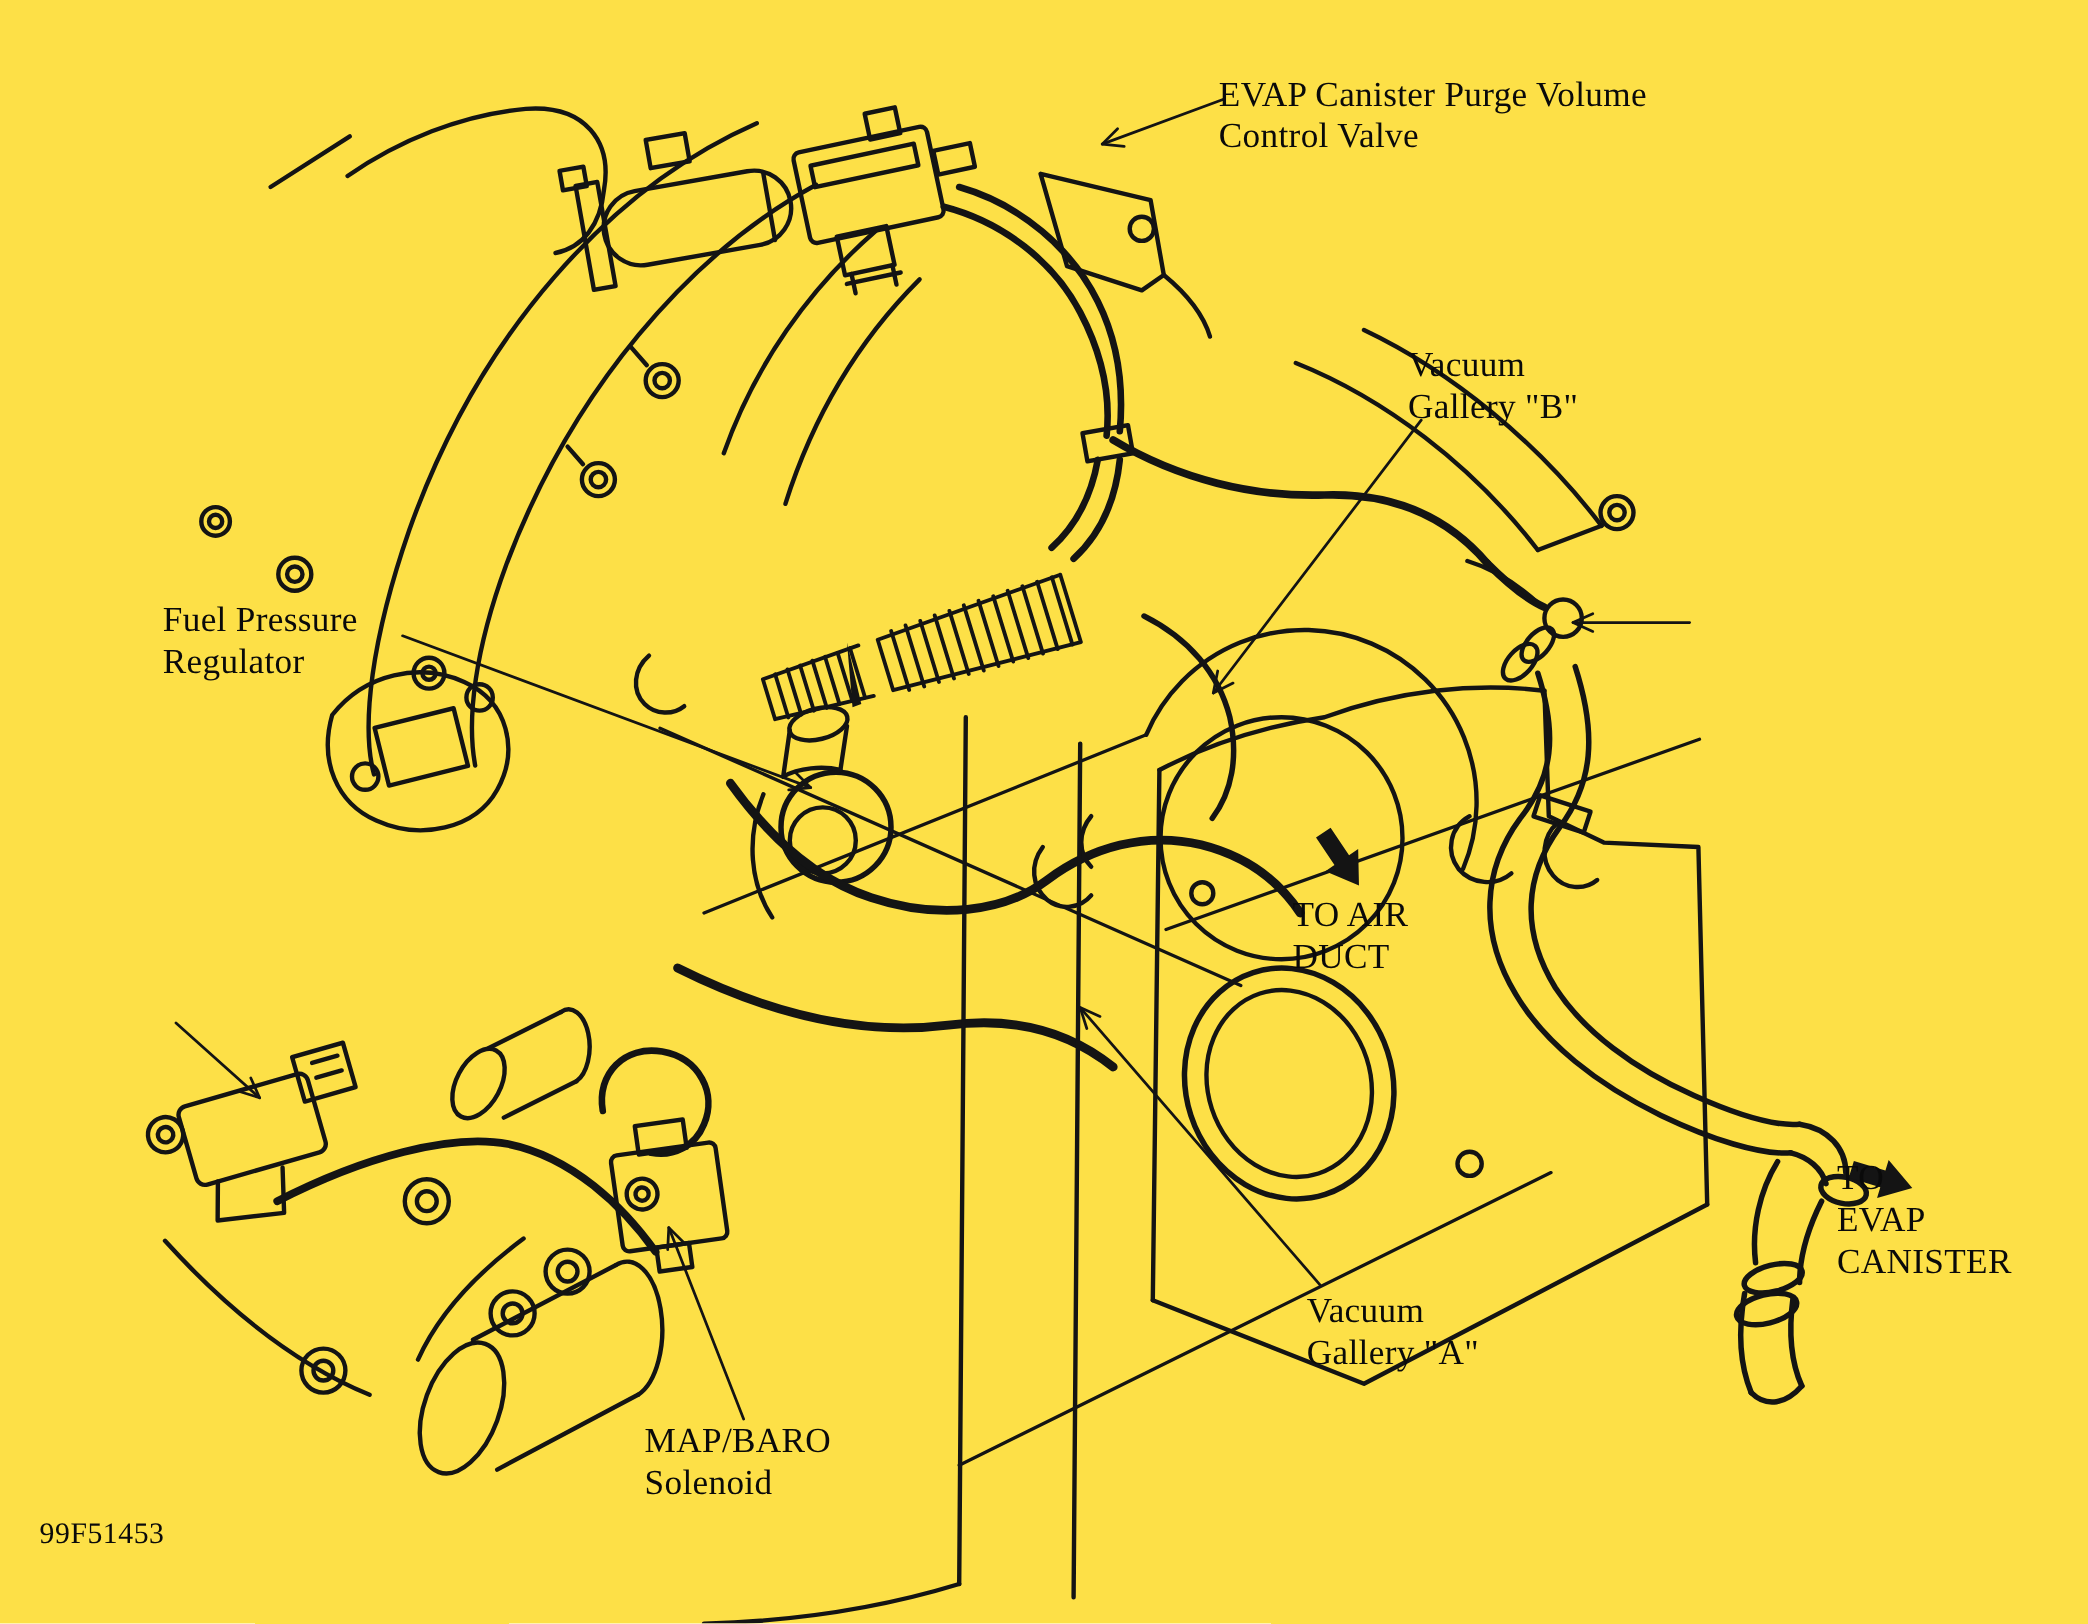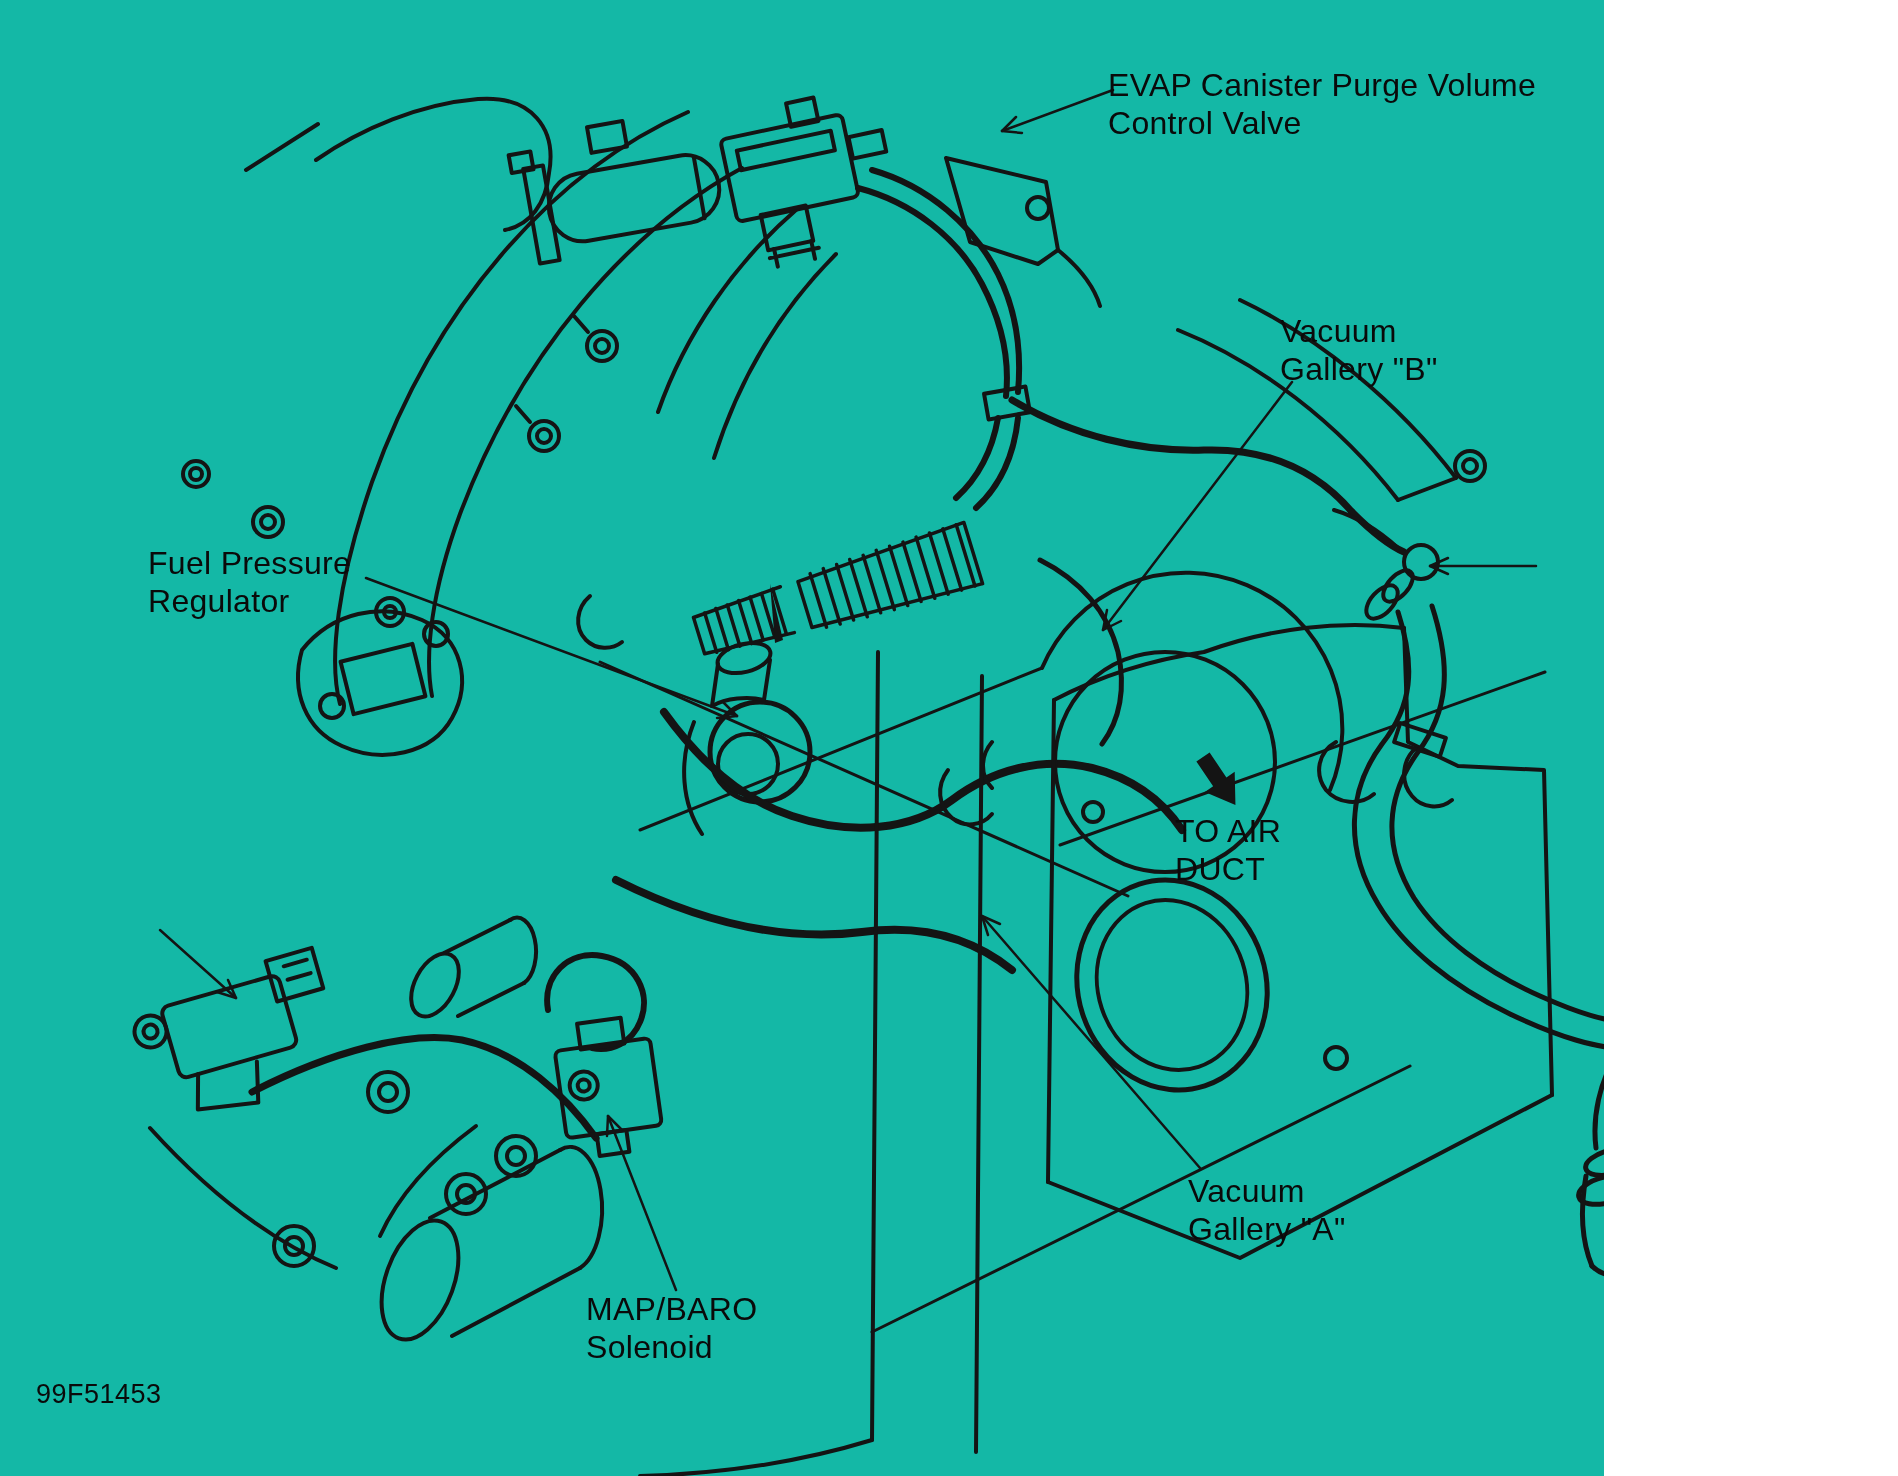--- a/index.html
+++ b/index.html
@@ -1,20 +1,20 @@
 <!DOCTYPE html>
 <html><head>
 <meta charset="utf-8">
 <style>
   html,body{margin:0;padding:0;background:#ffffff;}
   #stage{
     position:relative;
-    width:1604px;height:1476px;
-    background:#14b8a6;
-    font-family:Liberation Sans, sans-serif;
+    width:1898px;height:1476px;
+    background:#fde047;
+    font-family:Liberation Serif, serif;
     overflow:hidden;
   }
   #art{position:absolute;left:0;top:0;}
   .lbl{
     position:absolute;
     color:#0a0a0a;
     font-size:32px;
     line-height:38px;
     letter-spacing:0.3px;
     white-space:nowrap;
@@ -276,20 +276,25 @@
   <div>Regulator</div>
 </div>
 
 
 
 <div class="lbl center" style="left:1175px;top:812px;width:205px;">
   <div>TO AIR</div>
   <div>DUCT</div>
 </div>
 
+<div class="lbl center" style="left:1670px;top:1051px;width:215px;">
+  <div>TO</div>
+  <div>EVAP</div>
+  <div>CANISTER</div>
+</div>
 
 <div class="lbl" style="left:1188px;top:1172px;">
   <div>Vacuum</div>
   <div>Gallery "A"</div>
 </div>
 
 <div class="lbl" style="left:586px;top:1290px;">
   <div>MAP/BARO</div>
   <div>Solenoid</div>
 </div>

